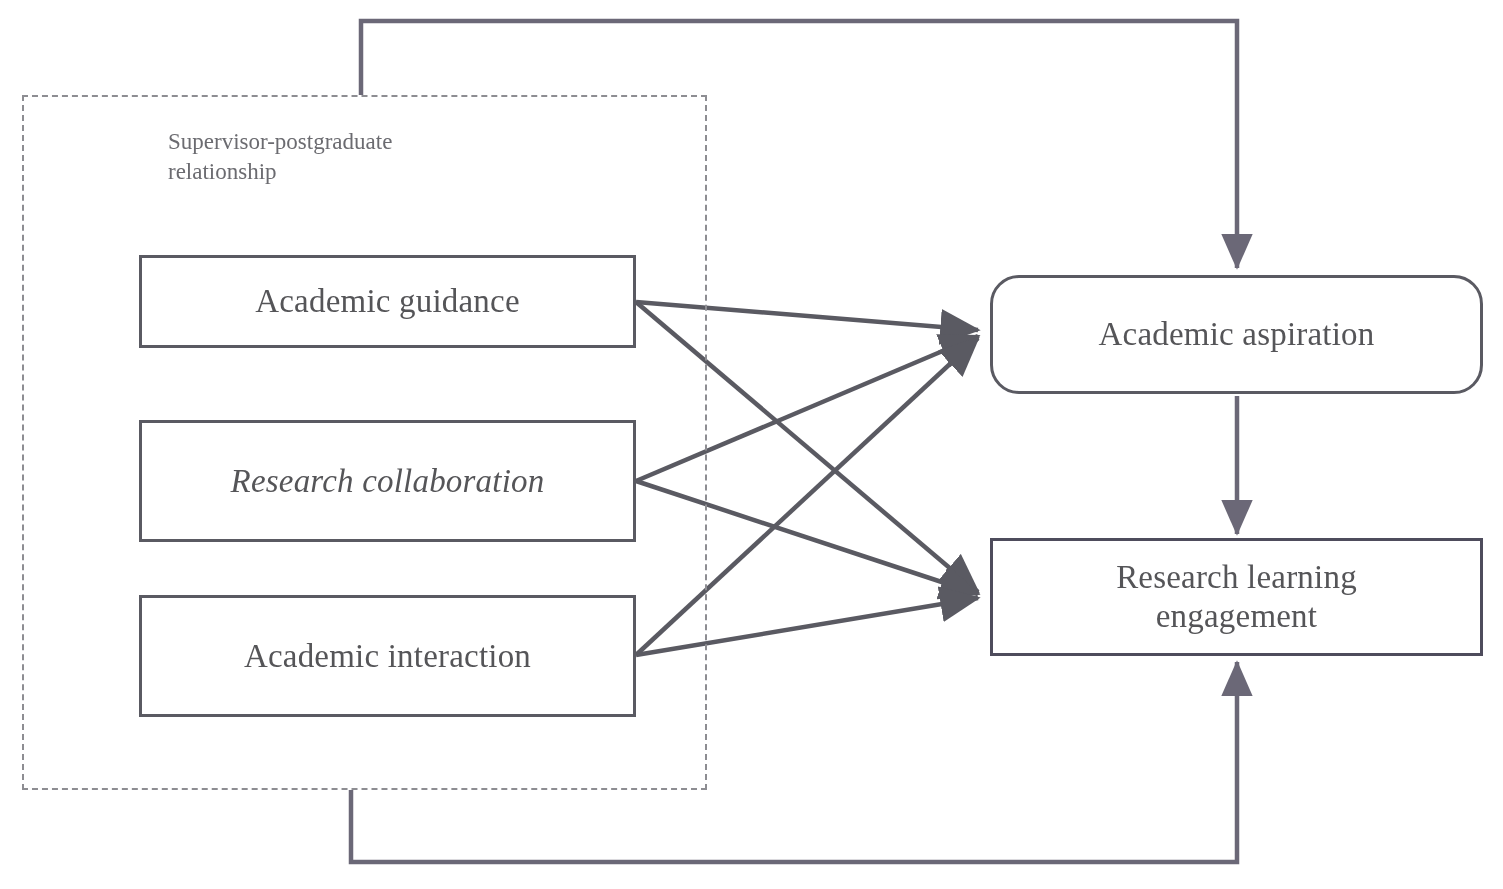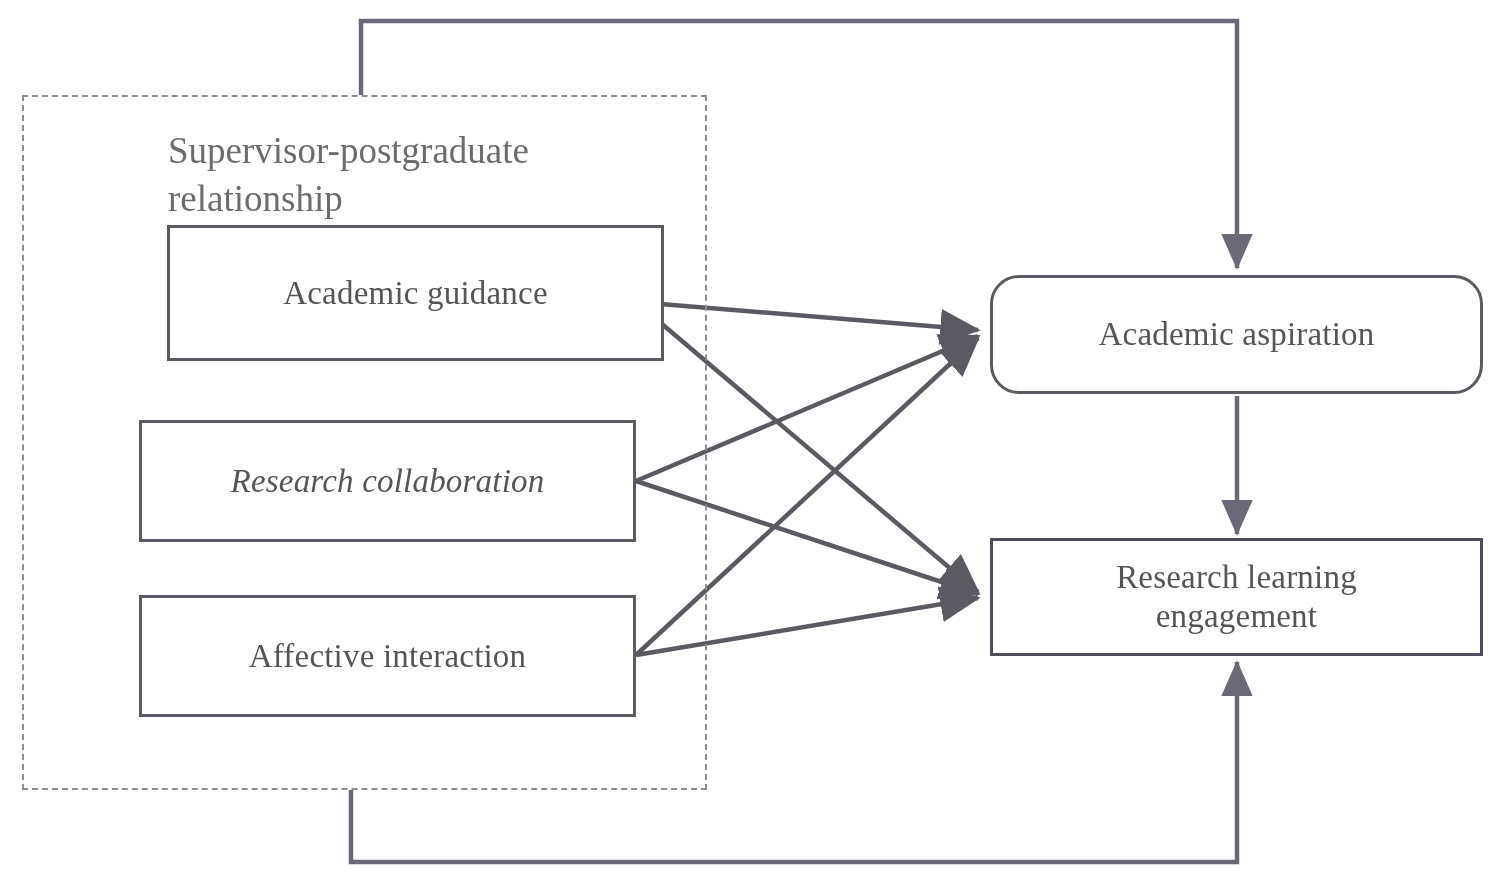--- a/index.html
+++ b/index.html
@@ -52,21 +52,21 @@
   .group-frame {
     position: absolute;
     box-sizing: border-box;
     border: 2px dashed #8d8d92;
     background: transparent;
   }
 
   .group-title {
     position: absolute;
     color: #6b6b70;
-    font-size: 37px;
+    font-size: 23px;
     line-height: 1.3;
     width: 470px;
     text-align: left;
     white-space: pre-line;
   }
 </style>
 </head>
 <body>
 
 <div id="diagram-root">
@@ -98,30 +98,30 @@
     <path d="M 361,95 L 361,21 L 1237,21 L 1237,268" fill="none" stroke="#6b6877" stroke-width="4.5" marker-end="url(#arrowhead-loop)"></path>
 
     <path d="M 351,790 L 351,862 L 1237,862 L 1237,662" fill="none" stroke="#6b6877" stroke-width="4.5" marker-end="url(#arrowhead-loop)"></path>
   </svg>
 
   <div class="group-frame" style="left:22px; top:95px; width:685px; height:695px;"></div>
 
   <div class="group-title" style="left:168px; top:127px;">Supervisor-postgraduate
 relationship</div>
 
-  <div class="node-box" style="left:139px; top:225px; width:497px; height:136px;margin-left:28px;">
+  <div class="node-box" style="left:139px; top:255px; width:497px; height:93px;">
     <span>Academic guidance</span>
   </div>
 
   <div class="node-box" style="left:139px; top:420px; width:497px; height:122px;font-style:italic;">
     <span>Research collaboration</span>
   </div>
 
   <div class="node-box" style="left:139px; top:595px; width:497px; height:122px;">
-    <span>Affective interaction</span>
+    <span>Academic interaction</span>
   </div>
 
   <div class="node-box" style="left:990px; top:275px; width:493px; height:119px;border-radius:29px;">
     <span>Academic aspiration</span>
   </div>
 
   <div class="node-box accent-dark" style="left:990px; top:538px; width:493px; height:118px; white-space:pre-line;">
     <span style="white-space:pre-line;">Research learning
 engagement</span>
   </div>

